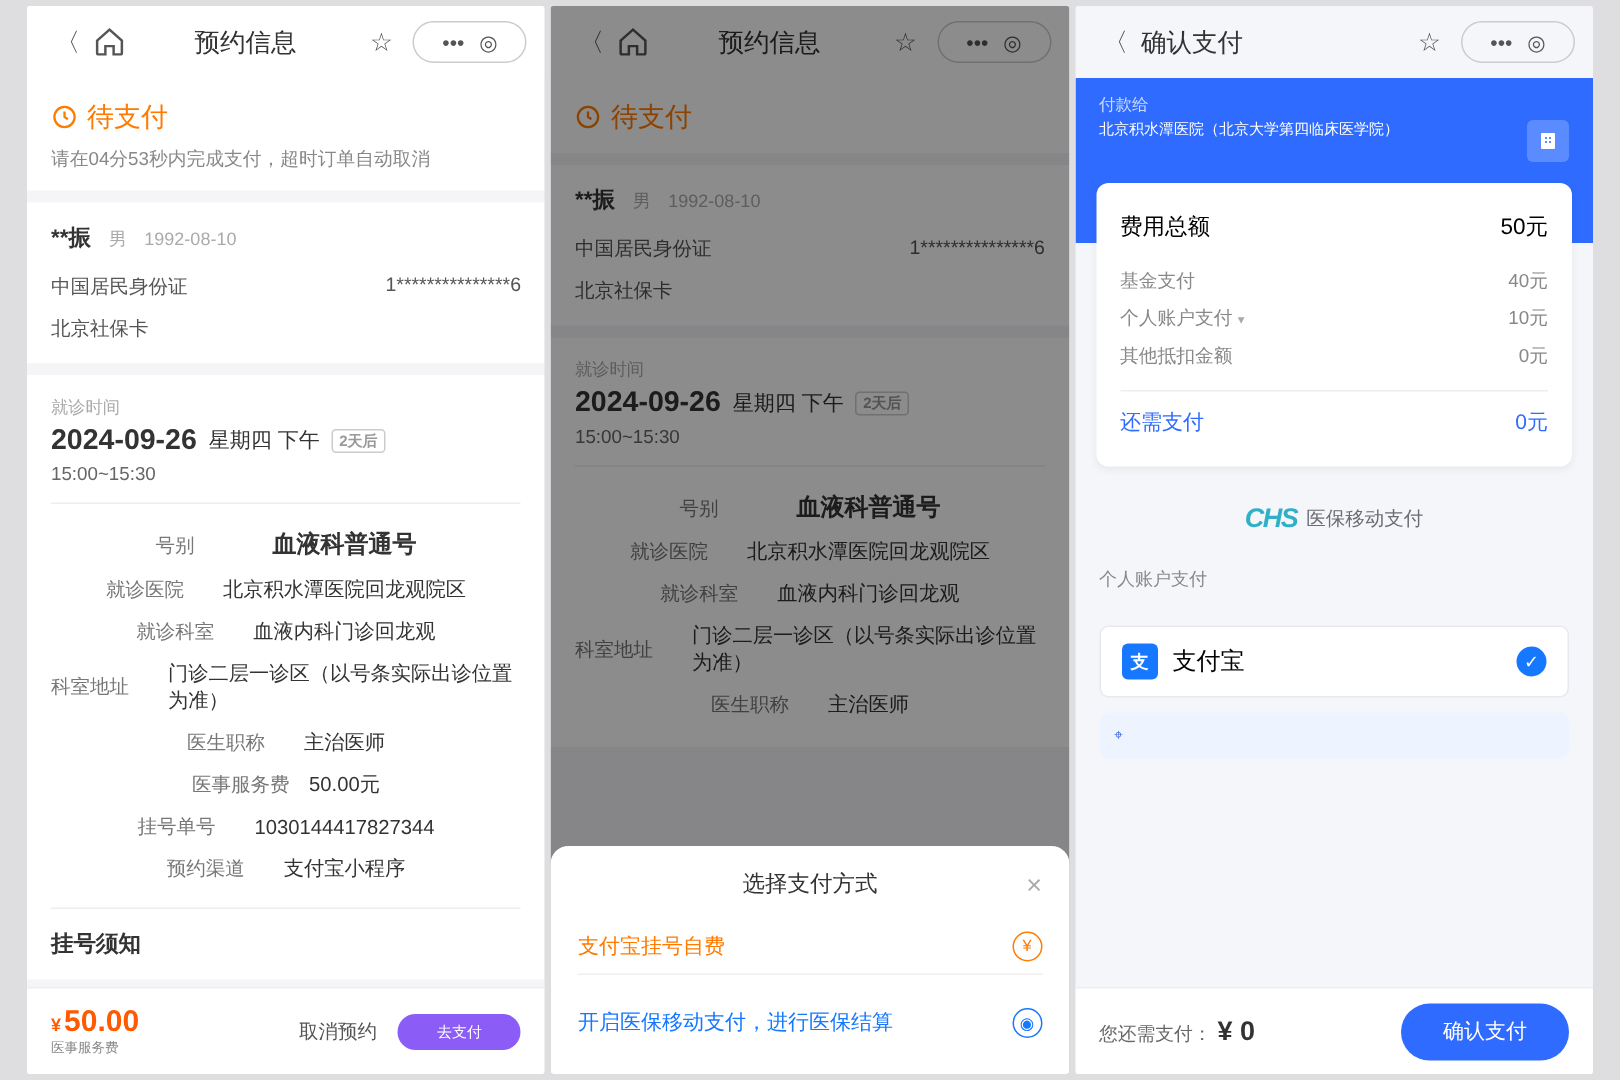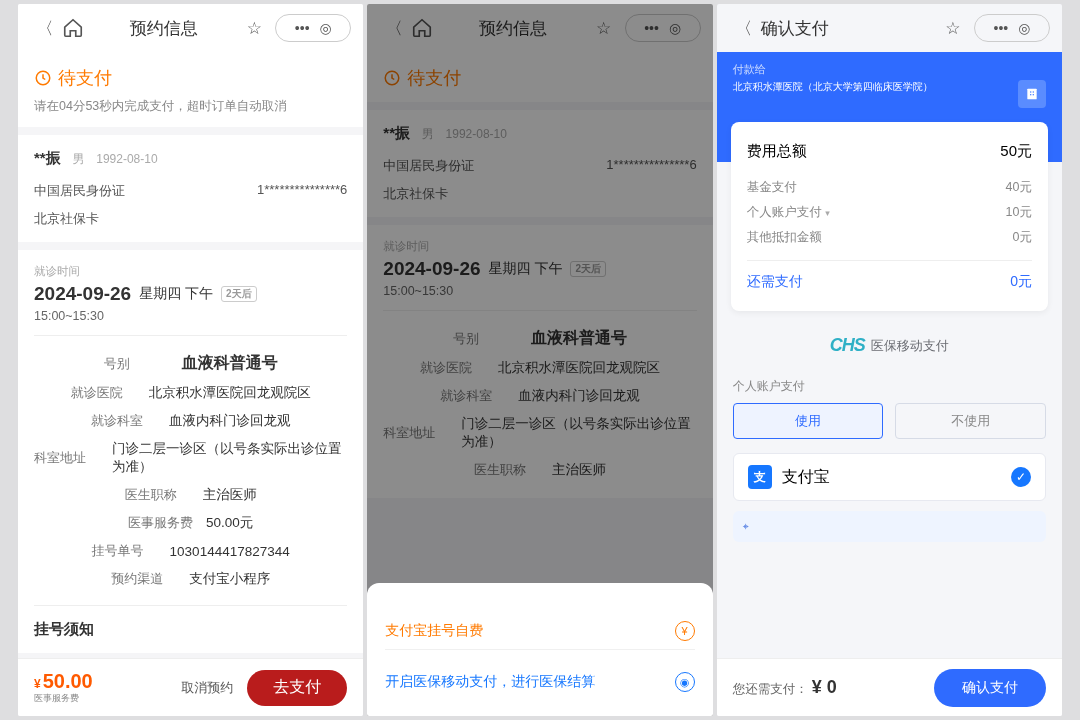--- a/index.html
+++ b/index.html
@@ -71,22 +71,22 @@
   .bottom-bar{
     position:absolute;bottom:0;left:0;right:0;height:58px;background:#fff;
     display:flex;align-items:center;padding:0 16px;gap:14px;
     border-top:1px solid #eee;
   }
   .price{color:#ff5a00;font-weight:700;font-size:20px;display:flex;align-items:baseline;gap:2px;}
   .price .cur{font-size:12px;}
   .price-sub{font-size:9px;color:#888;margin-top:-1px;}
   .cancel{font-size:13px;color:#555;}
   .primary-btn{
-    background:#b91c1c;color:#fff;border-radius:22px;height:36px;
-    padding:0 26px;font-size:16px;display:flex;align-items:center;
+    background:#8b5cf6;color:#fff;border-radius:22px;height:24px;
+    padding:0 26px;font-size:10px;display:flex;align-items:center;
   }
   
   .scroll{flex:1;overflow:hidden;}
   
   .dim{position:absolute;inset:0;background:rgba(0,0,0,.45);}
   .sheet{
     position:absolute;bottom:0;left:0;right:0;background:#fff;
     border-top-left-radius:12px;border-top-right-radius:12px;
     padding:16px 18px 20px;
   }
@@ -297,20 +297,24 @@
           <div class="row">
             <span class="label">医生职称</span>
             <span class="val">主治医师</span>
           </div>
         </div>
     </div>
   </div>
 
   <div class="dim"></div>
   <div class="sheet">
+    <div class="sheet-title">
+      <span>选择支付方式</span>
+      <span class="sheet-close">×</span>
+    </div>
     <div class="pay-opt orange">
       <span>支付宝挂号自费</span>
       <span class="badge">¥</span>
     </div>
     <div class="pay-opt blue">
       <span>开启医保移动支付，进行医保结算</span>
       <span class="badge">◉</span>
     </div>
   </div>
 </div>
@@ -367,24 +371,20 @@
         <span>0元</span>
     </div>
   </div>
 
   <div class="chs-logo">
     <b>CHS</b>
     <span>医保移动支付</span>
   </div>
 
   <div class="section-sub">个人账户支付</div>
-  <div class="toggle-row">
-    <div class="toggle-btn active">使用</div>
-    <div class="toggle-btn">不使用</div>
-  </div>
 
   <div class="paychan">
     <div class="ali-icon">支</div>
     <span>支付宝</span>
     <div class="chk">✓</div>
   </div>
 
   <div class="loc-bubble">
     <span>⌖</span>
   </div>

